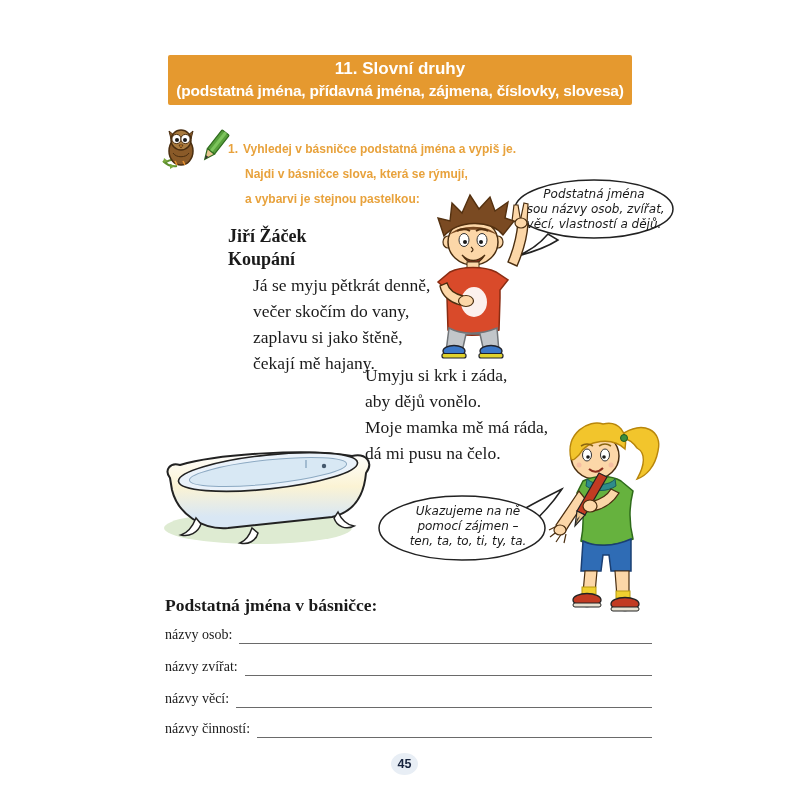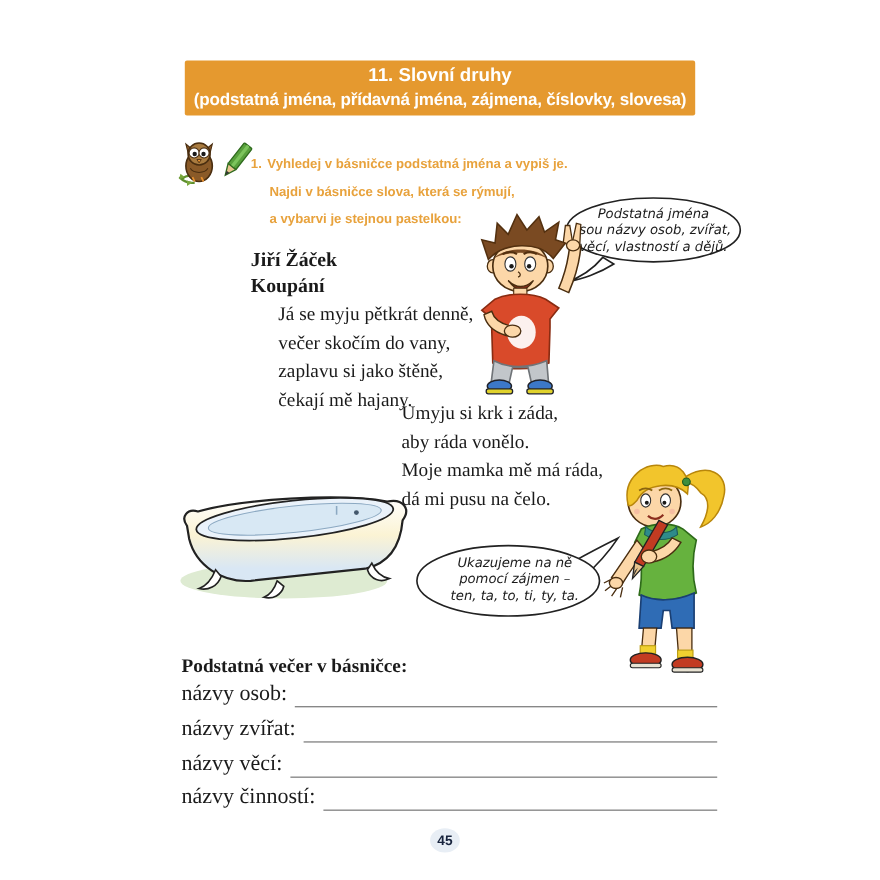--- a/index.html
+++ b/index.html
@@ -34,22 +34,22 @@
   .poem-head{position:absolute;left:228px;top:225px;font-size:18px;font-weight:bold;line-height:23px;}
   .stanza{position:absolute;font-size:17.5px;line-height:26px;margin-left:25px;}
   .stanza1{left:228px;top:272px;}
   .stanza2{left:340px;top:362px;}
   
   .boy{position:absolute;left:402px;top:190px;}
   .tub{position:absolute;left:156px;top:428px;}
   .girl{position:absolute;left:543px;top:413px;}
   
   .ws-heading{position:absolute;left:165px;top:595px;font-size:17.5px;font-weight:bold;}
-  .ws-row{position:absolute;left:165px;width:487px;height:26px;display:flex;align-items:center;
-          font-size:20px;}
+  .ws-row{position:absolute;left:165px;width:487px;height:26px;display:flex;align-items:flex-end;
+          font-size:14px;}
   .ws-row .lbl{white-space:nowrap;padding-bottom:1px;}
   .ws-row .line{flex:1;border-bottom:1.5px solid var(--line-color,#6a6a6a);height:22px;margin-left:7px;}
   .row0{top:618px;} .row1{top:650px;} .row2{top:682px;} .row3{top:712px;}
   
   .page-badge{position:absolute;left:391px;top:753px;width:27px;height:22px;border-radius:50%;
               background:var(--page-badge-bg,#E8EEF5);color:var(--page-badge-text,#17233D);
               font-size:12.5px;font-weight:bold;display:flex;align-items:center;justify-content:center;}
 </style>
 </head>
 <body>
@@ -148,21 +148,21 @@
     <div>Koupání</div>
   </div>
   <div class="stanza stanza1 serif">
     <div>Já se myju pětkrát denně,</div>
     <div>večer skočím do vany,</div>
     <div>zaplavu si jako štěně,</div>
     <div>čekají mě hajany.</div>
   </div>
   <div class="stanza stanza2 serif">
     <div>Umyju si krk i záda,</div>
-    <div>aby ráda vonělo.</div>
+    <div>aby dějů vonělo.</div>
     <div>Moje mamka mě má ráda,</div>
     <div>dá mi pusu na čelo.</div>
   </div>
 
   <svg class="tub" width="222" height="122" viewBox="0 0 222 122">
     <defs>
       <linearGradient id="tubgrad" x1="0" y1="0" x2="0" y2="1">
         <stop offset="0" stop-color="#ffffff"></stop>
         <stop offset="0.45" stop-color="#FBF3D4"></stop>
         <stop offset="0.85" stop-color="#D9E7F4"></stop>
@@ -231,21 +231,21 @@
     <path d="M72,158 L74,184 L86,184 L86,158 Z" fill="#FCD7A8" stroke="#4A2E10" stroke-width="1.2"></path>
     <rect x="39" y="174" width="14" height="7" fill="#F0D030" stroke="#B89A10" stroke-width="1"></rect>
     <rect x="73" y="178" width="14" height="7" fill="#F0D030" stroke="#B89A10" stroke-width="1"></rect>
 
     <ellipse cx="44" cy="187" rx="14" ry="6.5" fill="#C23B22" stroke="#222" stroke-width="1.3"></ellipse>
     <rect x="30" y="190" width="28" height="4" rx="2" fill="#E8E2D2" stroke="#222" stroke-width="1"></rect>
     <ellipse cx="82" cy="191" rx="14" ry="6.5" fill="#C23B22" stroke="#222" stroke-width="1.3"></ellipse>
     <rect x="68" y="194" width="28" height="4" rx="2" fill="#E8E2D2" stroke="#222" stroke-width="1"></rect>
   </svg>
 
-  <div class="ws-heading serif">Podstatná večer v básničce:</div>
+  <div class="ws-heading serif">Podstatná jména v básničce:</div>
 
   <div class="ws-row row0">
     <span class="lbl serif">názvy osob:</span>
     <div class="line"></div>
   </div>
   <div class="ws-row row1">
     <span class="lbl serif">názvy zvířat:</span>
     <div class="line"></div>
   </div>
   <div class="ws-row row2">

